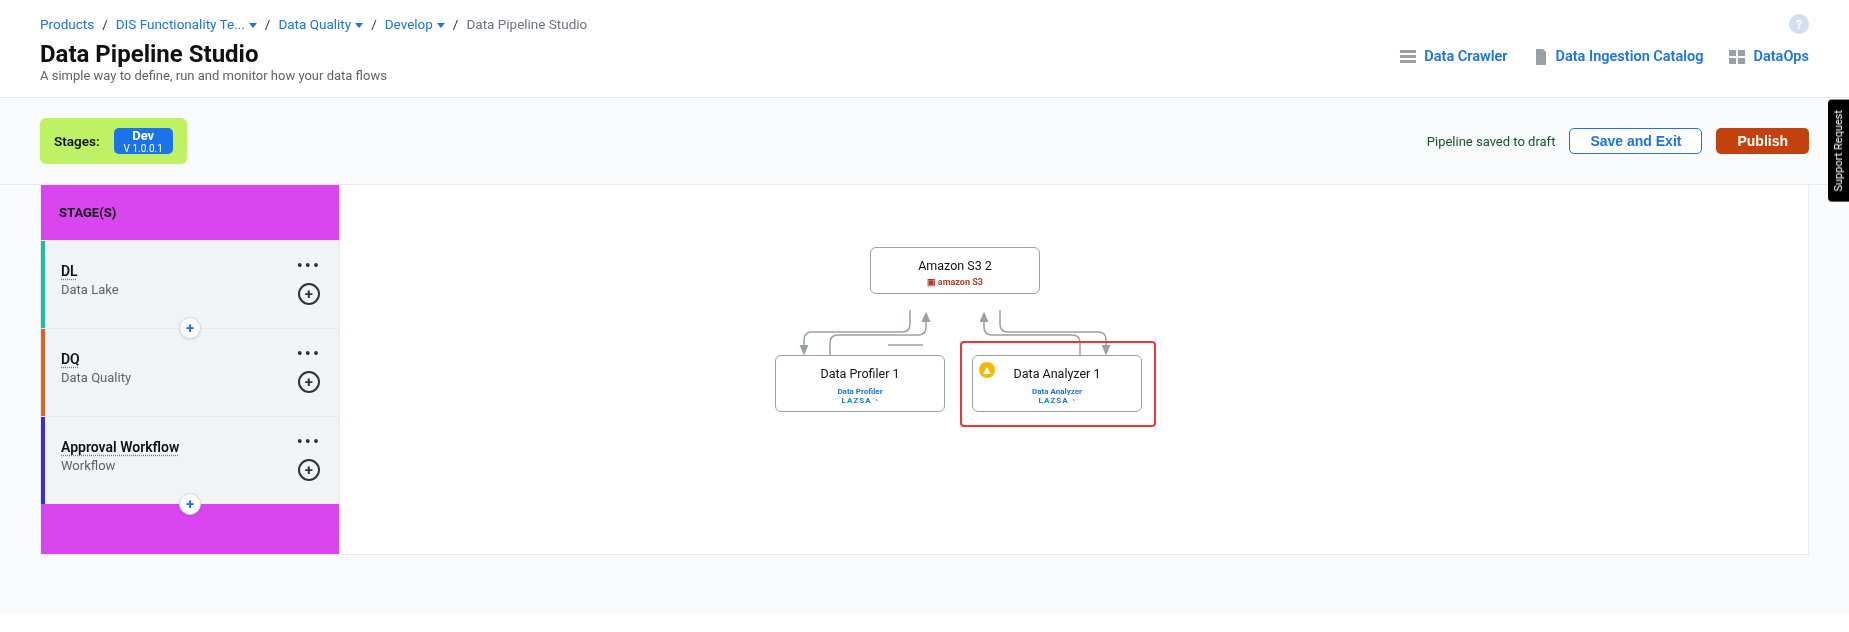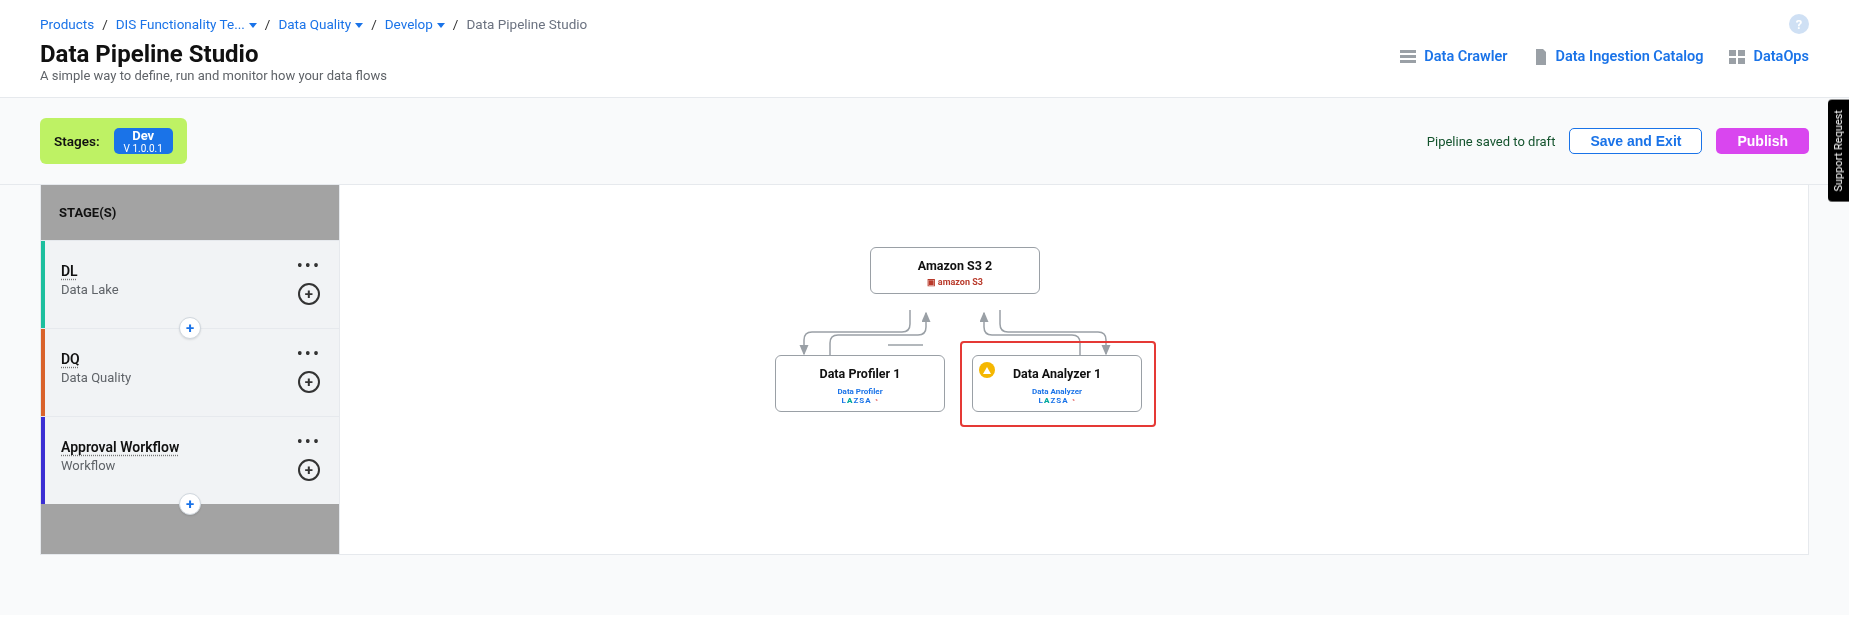--- a/index.html
+++ b/index.html
@@ -26,40 +26,40 @@
   .stage-bar { padding: 20px 40px; display: flex; align-items: center; border-bottom: 1px solid #e6e9ed; background: #f9fafb; }
   .stage-card { background: #bef264; border-radius: 6px; padding: 10px 14px; display: inline-flex; align-items: center; gap: 14px; }
   .stage-card .lbl { font-size: 13.5px; font-weight: 600; color: #111; }
   .dev-pill { background: #1a73e8; color: #fff; border-radius: 5px; padding: 0 10px; text-align: center; cursor: pointer; }
   .dev-pill .dev { font-size: 13px; font-weight: 700; }
   .dev-pill .ver { font-size: 10px; }
   .stage-right { margin-left: auto; display: flex; align-items: center; gap: 14px; }
   .draft-msg { font-size: 13px; color: #14532d; }
   .btn { font-size: 14px; font-weight: 600; padding: 4px 20px; border-radius: 5px; cursor: pointer; border: 1.5px solid transparent; }
   .btn-outline { color: #1a73e8; border-color: #1a73e8; background: #fff; }
-  .btn-primary { color: #fff; background: #d946ef; }
+  .btn-primary { color: #fff; background: #c2410c; }
 
   
   .workspace { display: flex; padding: 0 40px 60px 40px; background: #f9fafb; min-height:430px;}
-  .stages-panel { width: 300px; background: #a3a3a3; border: 1px solid #e6e9ed; border-top: none; }
+  .stages-panel { width: 300px; background: #d946ef; border: 1px solid #e6e9ed; border-top: none; }
   .stages-head { padding: 20px 18px; font-size: 13px; font-weight: 700; color: #111; }
   .stage-item { position: relative; display: flex; padding: 20px 18px 20px 20px; border-top: 1px solid #e6e9ed; background: #f1f3f5; cursor: pointer; min-height: 88px; }
   .stage-item .accent { position: absolute; left: 0; top: 0; bottom: 0; width: 4px; }
   .stage-item .txt { flex: 1; }
   .stage-item .code { font-size: 14px; font-weight: 600; color: #111; text-decoration: underline dotted #777; text-underline-offset: 3px; display: inline-block; }
   .stage-item .name { font-size: 13px; color: #5f6368; margin-top: 2px; }
   .stage-item .ctrls { display: flex; flex-direction: column; align-items: center; gap: 12px; }
   .dots { font-size: 18px; color: #333; cursor: pointer; line-height: 10px; letter-spacing: 2px; }
   .plus-circle { width: 22px; height: 22px; border: 2px solid #333; border-radius: 50%; display: flex; align-items: center; justify-content: center; font-size: 15px; font-weight: 700; color: #333; cursor: pointer; }
   .between-plus { position: absolute; left: 50%; transform: translate(-50%, 50%); bottom: 0; width: 22px; height: 22px; background: #fff; border: 1px solid #d0d7de; border-radius: 50%; display: flex; align-items: center; justify-content: center; color: #1a73e8; font-size: 15px; font-weight: 700; cursor: pointer; z-index: 5; box-shadow: 0 1px 2px rgba(0,0,0,.1); }
 
   
   .canvas { flex: 1; background: #fff; border: 1px solid #e6e9ed; border-left: none; border-top:none; position: relative; }
   .node { position: absolute; background: #fff; border: 1.5px solid #9aa0a6; border-radius: 6px; text-align: center; padding: 10px 6px 6px; font-size: 12.5px; color: #111; width: 170px; cursor: pointer; }
-  .node .title { font-weight: 700; }
+  .node .title { font-weight: 400; }
   .node .icon { margin-top: 4px; font-size: 9px; color: #b93a2b; font-weight: 700; }
   .node .platform { margin-top: 6px; font-size: 8px; font-weight: 700; color: #1a73e8; }
   .node .platform .laz { letter-spacing: 1px; }
   .node .platform .laz b { color: #00a99d; }
   .highlight-box { position: absolute; border: 2.5px solid #e53935; border-radius: 4px; pointer-events: none; }
   .warn-badge { position: absolute; left: 6px; top: 6px; width: 16px; height: 16px; background: #f5b700; border-radius: 50%; display: flex; align-items: center; justify-content: center; }
   .warn-badge::after { content: ""; width: 0; height: 0; border-left: 4px solid transparent; border-right: 4px solid transparent; border-bottom: 7px solid #fff; }
   svg.edges { position: absolute; top: 0; left: 0; pointer-events: none; }
   svg.edges path { fill: none; stroke: #9aa0a6; stroke-width: 1.5; }
   svg.edges polygon { fill: #9aa0a6; }

